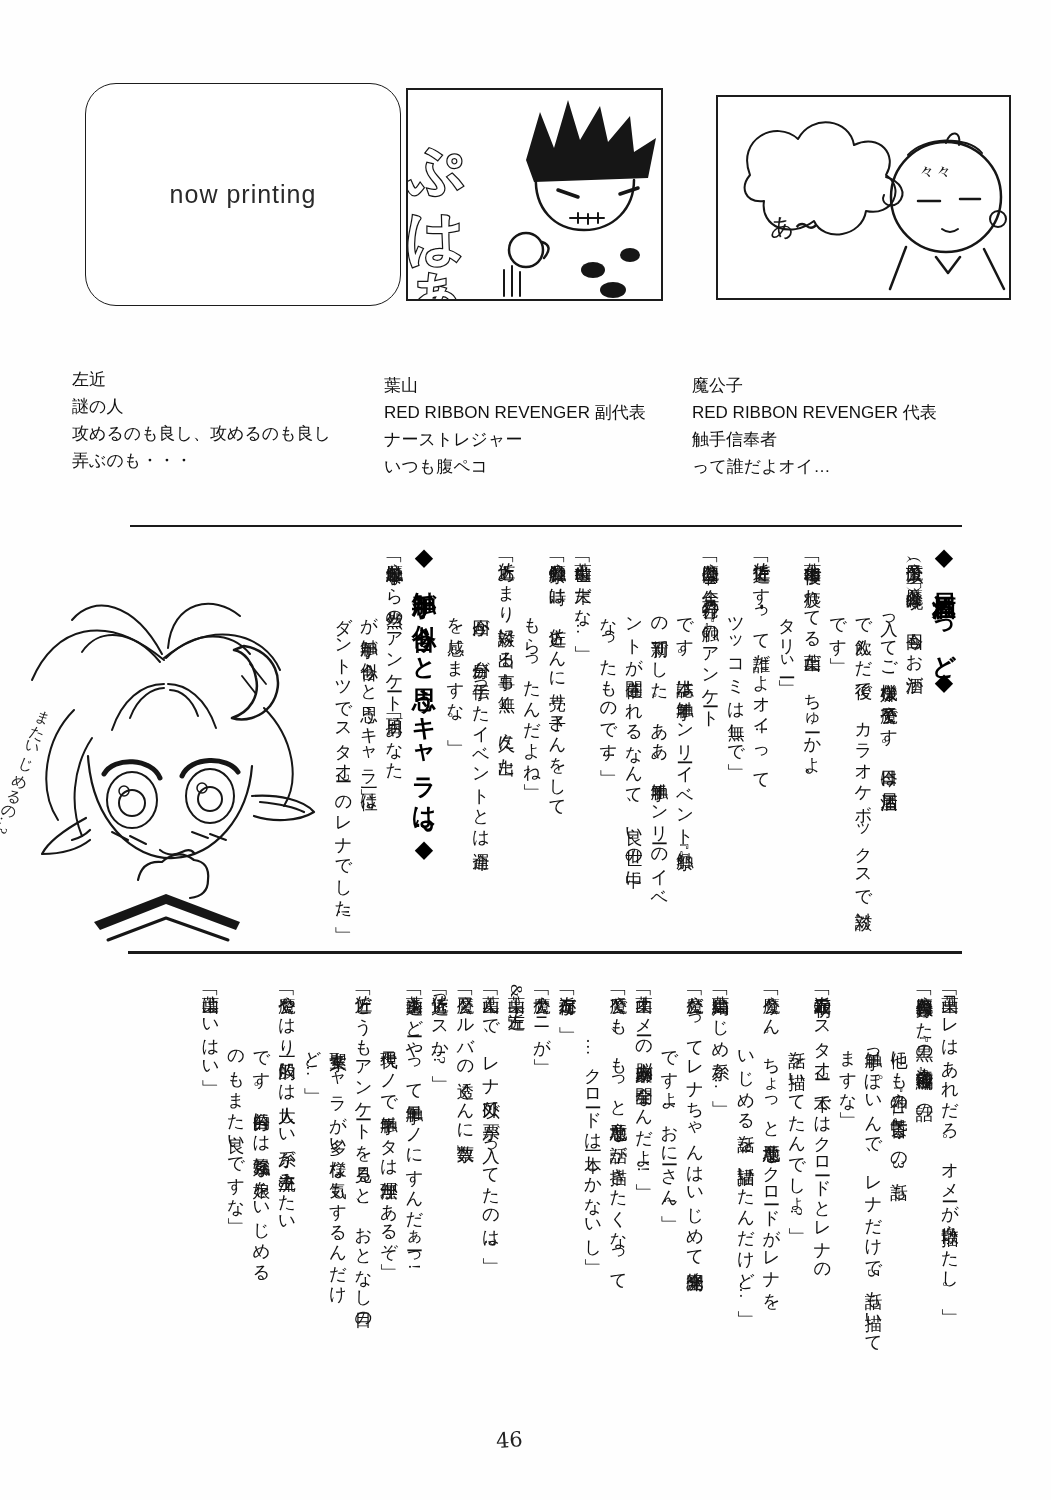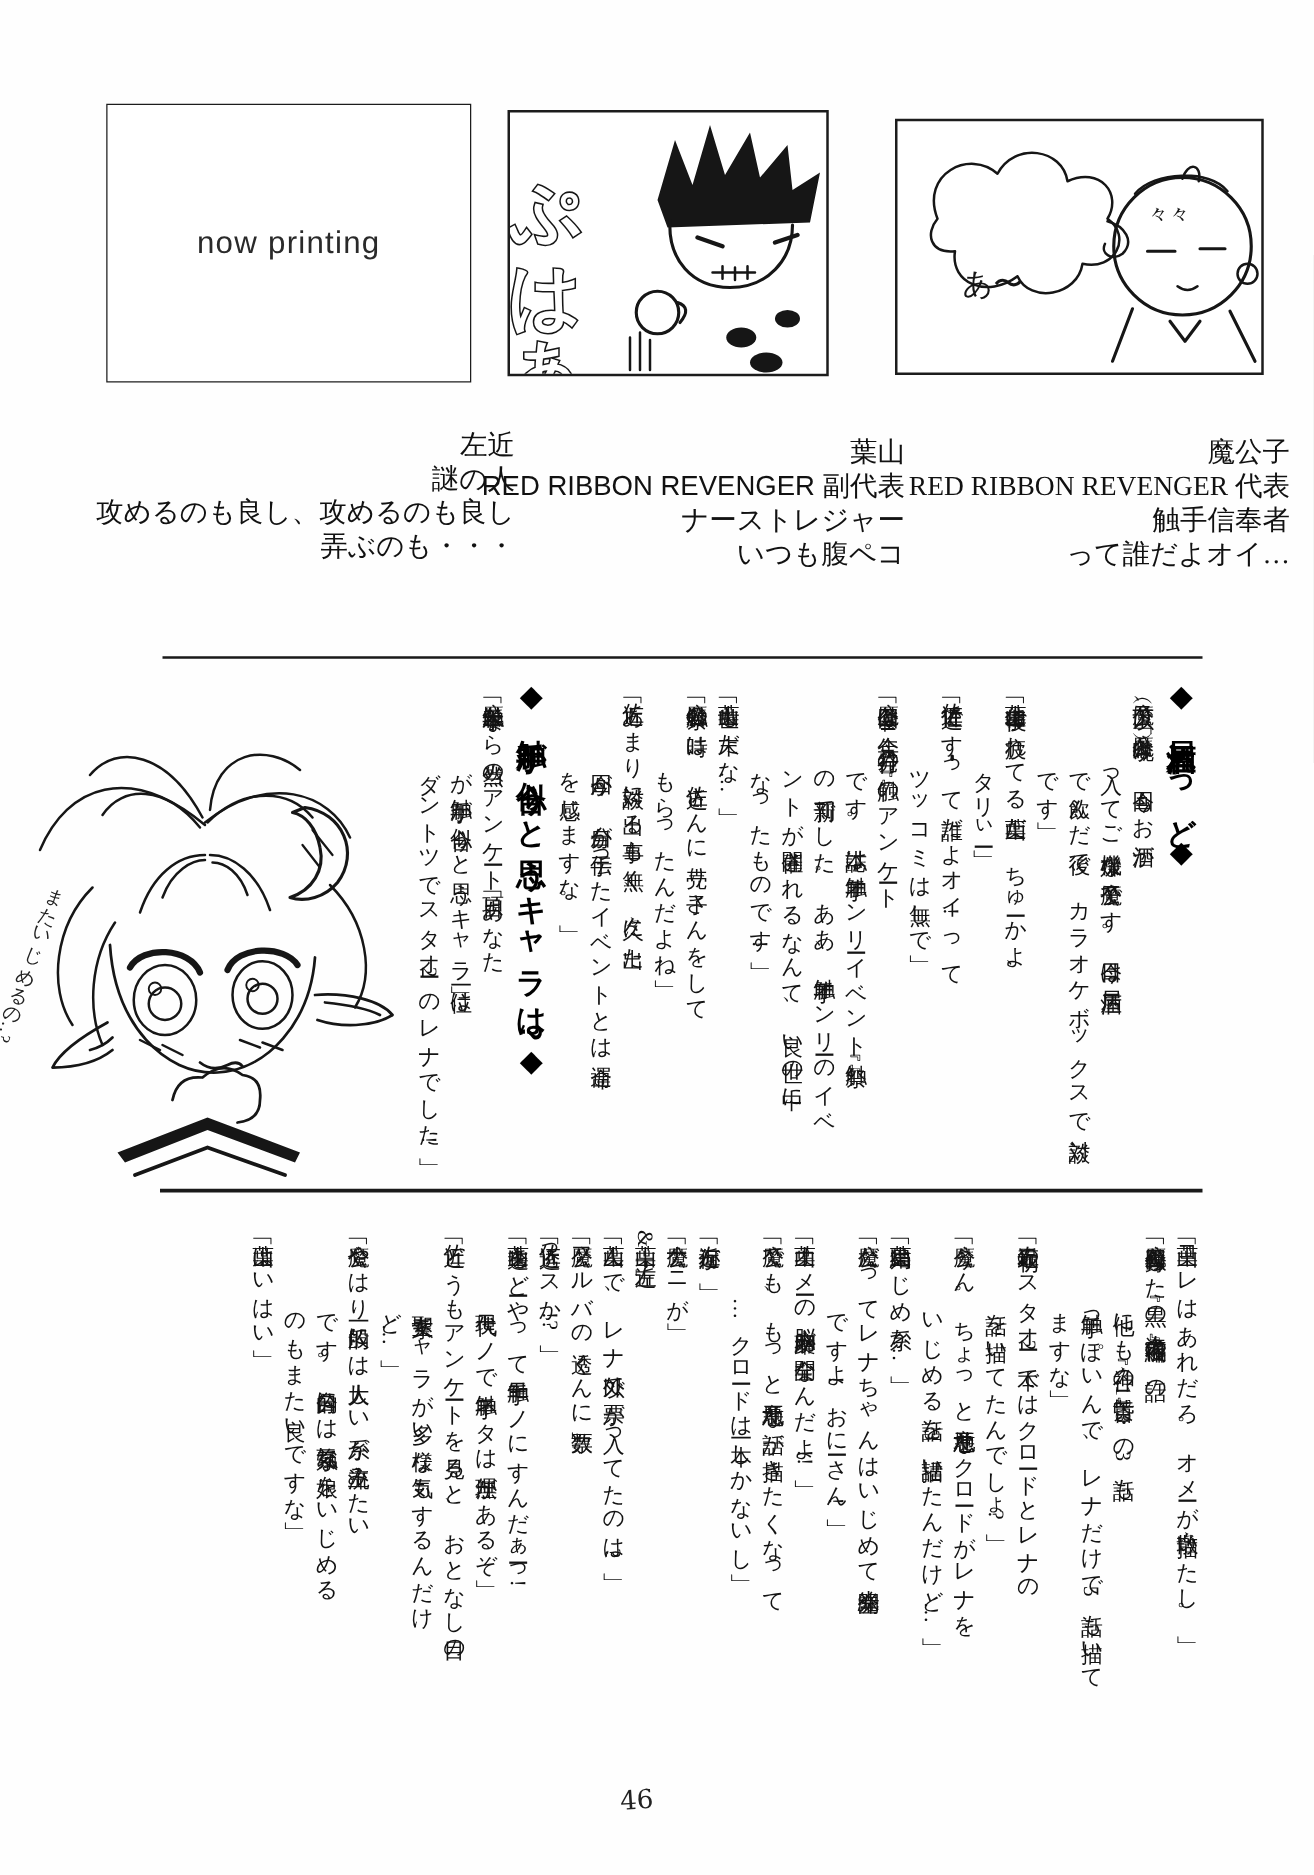--- a/index.html
+++ b/index.html
@@ -11,22 +11,22 @@
   .abs{position:absolute;}
   
   .photo-box{border:2px solid #1c1c1c;background:#fff;box-sizing:border-box;}
   #now-printing-box{display:flex;align-items:center;justify-content:center;}
   #now-printing-box .np-label{
     font-family:"Liberation Sans","DejaVu Sans",sans-serif;
     font-size:25px;color:#2a2a2a;letter-spacing:1px;
   }
   
   .caption{
-    text-align:right;font-family:"Liberation Sans","DejaVu Sans",sans-serif;
-    font-size:22px;line-height:27px;color:#111;
+    text-align:left;font-family:"Liberation Sans","DejaVu Sans",sans-serif;
+    font-size:17px;line-height:27px;color:#111;margin-top:24px;
   }
   
   .vblock{
     writing-mode:vertical-rl;text-orientation:mixed;
     font-size:17.5px;letter-spacing:1px;color:#131313;
   }
   .vline{
     line-height:25.5px;white-space:nowrap;height:100%;
     padding-top:8px;box-sizing:border-box;
   }
@@ -48,21 +48,21 @@
     font-family:"DejaVu Serif","Liberation Serif",serif;
   }
   svg{display:block;}
   .ink{stroke:#161616;fill:none;stroke-linecap:round;stroke-linejoin:round;}
 </style>
 </head>
 <body>
 
 <div id="page">
 
-  <div class="abs photo-box" id="now-printing-box" style="left:85px;top:83px;width:292px;height:223px;border-width:1.5px;">
+  <div class="abs photo-box" id="now-printing-box" style="left:85px;top:83px;width:316px;height:223px;border-width:1.5px;border-radius:31px;">
     <span class="np-label">now printing</span>
   </div>
 
   <div class="abs photo-box" style="left:406px;top:88px;width:257px;height:213px;">
     <svg width="253" height="209" viewBox="0 0 253 209">
       <text x="28" y="18" font-size="58" font-family="'Liberation Sans','DejaVu Sans',sans-serif" font-weight="700" fill="#fff" stroke="#161616" stroke-width="2.5" style="writing-mode:vertical-rl;paint-order:stroke">ぷはぁ</text>
       <g>
         <path d="M118,70 L132,22 L146,58 L160,10 L172,50 L192,16 L200,52 L222,26 L226,62 L248,48 L240,88 L126,92 Z" fill="#161616"></path>
         <path class="ink" d="M128,86 C126,118 146,140 176,140 C206,140 226,118 226,90" stroke-width="2.5"></path>
         <path class="ink" d="M150,100 l20,7 M212,104 l18,-6" stroke-width="3.5"></path>
@@ -103,21 +103,21 @@
       <div class="cap-line">攻めるのも良し、攻めるのも良し</div>
       <div class="cap-line">弄ぶのも・・・</div>
     </div>
   <div class="abs caption" style="left:384px;top:348px;width:340px;">
 
   <div class="cap-line">葉山</div>
       <div class="cap-line">RED RIBBON REVENGER 副代表</div>
       <div class="cap-line">ナーストレジャー</div>
       <div class="cap-line">いつも腹ペコ</div>
     </div>
-  <div class="abs caption" style="left:692px;top:348px;width:340px;font-family:Liberation Serif, serif;">
+  <div class="abs caption" style="left:692px;top:348px;width:340px;">
 
   <div class="cap-line">魔公子</div>
       <div class="cap-line">RED RIBBON REVENGER 代表</div>
       <div class="cap-line">触手信奉者</div>
       <div class="cap-line">って誰だよオイ…</div>
     </div>
 
   <div class="abs rule" style="left:130px;top:525px;width:832px;height:2px;"></div>
   <div class="abs rule" style="left:128px;top:951px;width:834px;height:2.5px;"></div>
 

